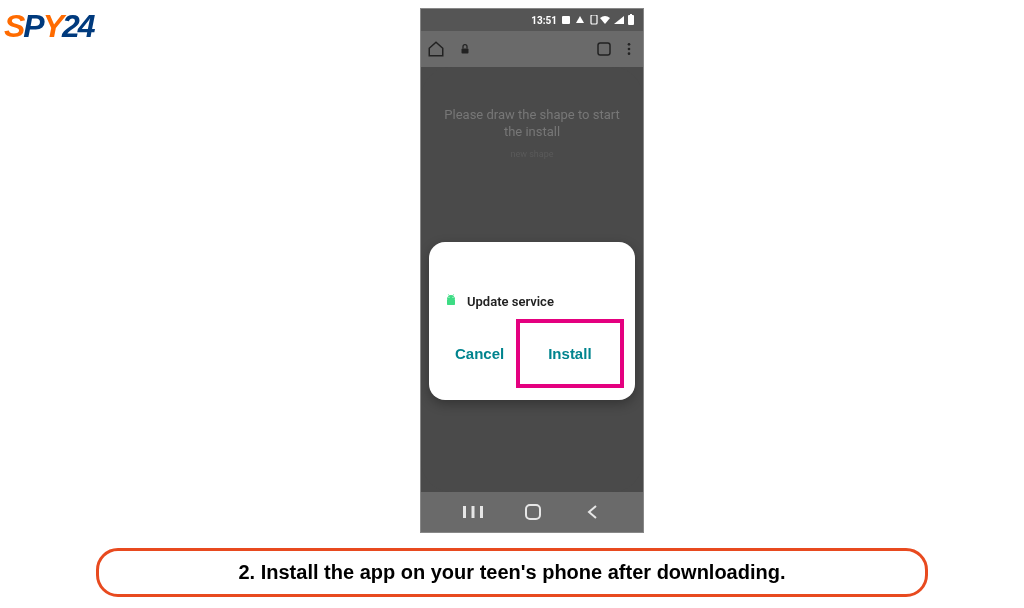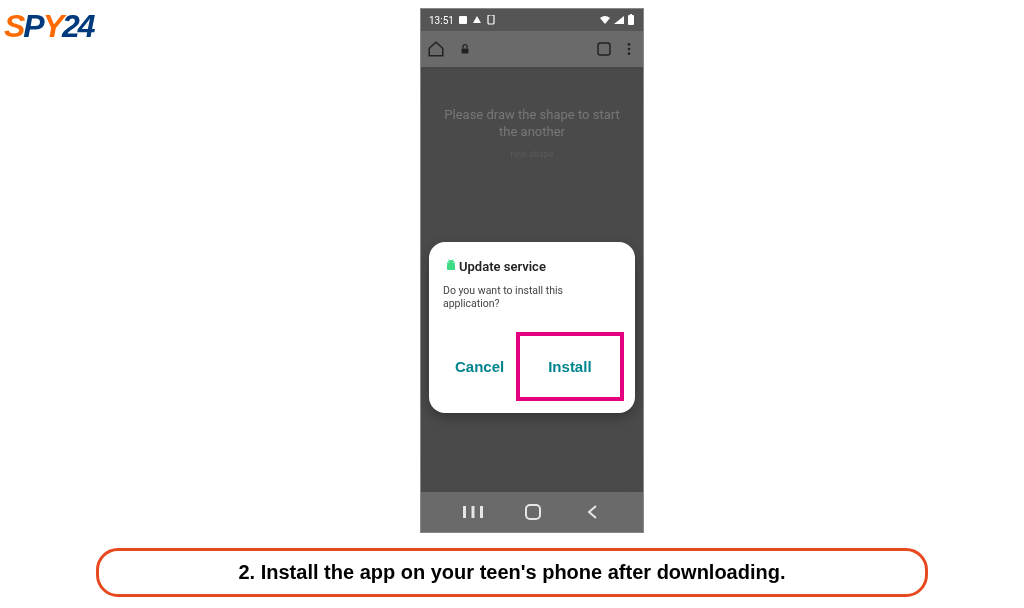--- a/index.html
+++ b/index.html
@@ -40,24 +40,24 @@
     overflow: hidden;
   }
 
   
   .status-bar {
     height: 22px;
     background: #555;
     color: #fff;
     display: flex;
     align-items: center;
-    justify-content: space-between;
+    justify-content: flex-end;
     padding: 0 8px;
     font-size: 10px;
-    font-weight: 400;
+    font-weight: 700;
   }
   .status-left { display: flex; align-items: center; gap: 4px; }
   .status-right { display: flex; align-items: center; gap: 2px; }
   .status-right svg, .status-left svg { display: block; }
 
   
   .browser-bar {
     height: 36px;
     background: #6a6a6a;
     display: flex;
@@ -116,21 +116,23 @@
     left: 8px;
     right: 8px;
     background: #fff;
     border-radius: 16px;
     padding: 16px 14px 12px 14px;
     box-shadow: 0 4px 12px rgba(0,0,0,0.3);
   }
   .dialog-header {
     display: flex;
     align-items: center;
+    gap: 8px;
     margin-bottom: 10px;
+    margin-top: 35px;
   }
   .android-icon {
     width: 16px;
     height: 16px;
   }
   .dialog-title {
     font-size: 13px;
     font-weight: 600;
     color: #222;
   }
@@ -245,39 +247,38 @@
     <svg width="16" height="16" viewBox="0 0 24 24" fill="#222">
         <circle cx="12" cy="5" r="2"></circle>
         <circle cx="12" cy="12" r="2"></circle>
         <circle cx="12" cy="19" r="2"></circle>
       </svg>
   </div>
 
   <div class="content">
     <div class="dimmed-heading">
       <div>Please draw the shape to start</div>
-      <div>the another</div>
+      <div>the install</div>
     </div>
     <div class="new-shape">new shape</div>
     <button class="download-btn">Download</button>
     <div class="captcha-text">Problem with captcha, try another type.</div>
 
     <div class="dialog">
       <div class="dialog-header">
         <svg class="android-icon" viewBox="0 0 24 24" width="16" height="16">
           <path fill="#3ddc84" d="M6 9c0-3.3 2.7-6 6-6s6 2.7 6 6H6z"></path>
           <rect fill="#3ddc84" x="6" y="9" width="12" height="9" rx="1"></rect>
           <circle fill="#fff" cx="9" cy="6.5" r="0.8"></circle>
           <circle fill="#fff" cx="15" cy="6.5" r="0.8"></circle>
           <line stroke="#3ddc84" stroke-width="1.2" x1="8" y1="2" x2="9.2" y2="4"></line>
           <line stroke="#3ddc84" stroke-width="1.2" x1="16" y1="2" x2="14.8" y2="4"></line>
         </svg>
         <span class="dialog-title">Update service</span>
       </div>
-      <div class="dialog-message">Do you want to install this application?</div>
       <div class="dialog-actions">
         <button class="dialog-btn">Cancel</button>
         <span class="install-highlight">
           <button class="dialog-btn">Install</button>
         </span>
       </div>
     </div>
   </div>
 
   <div class="nav-bar">

